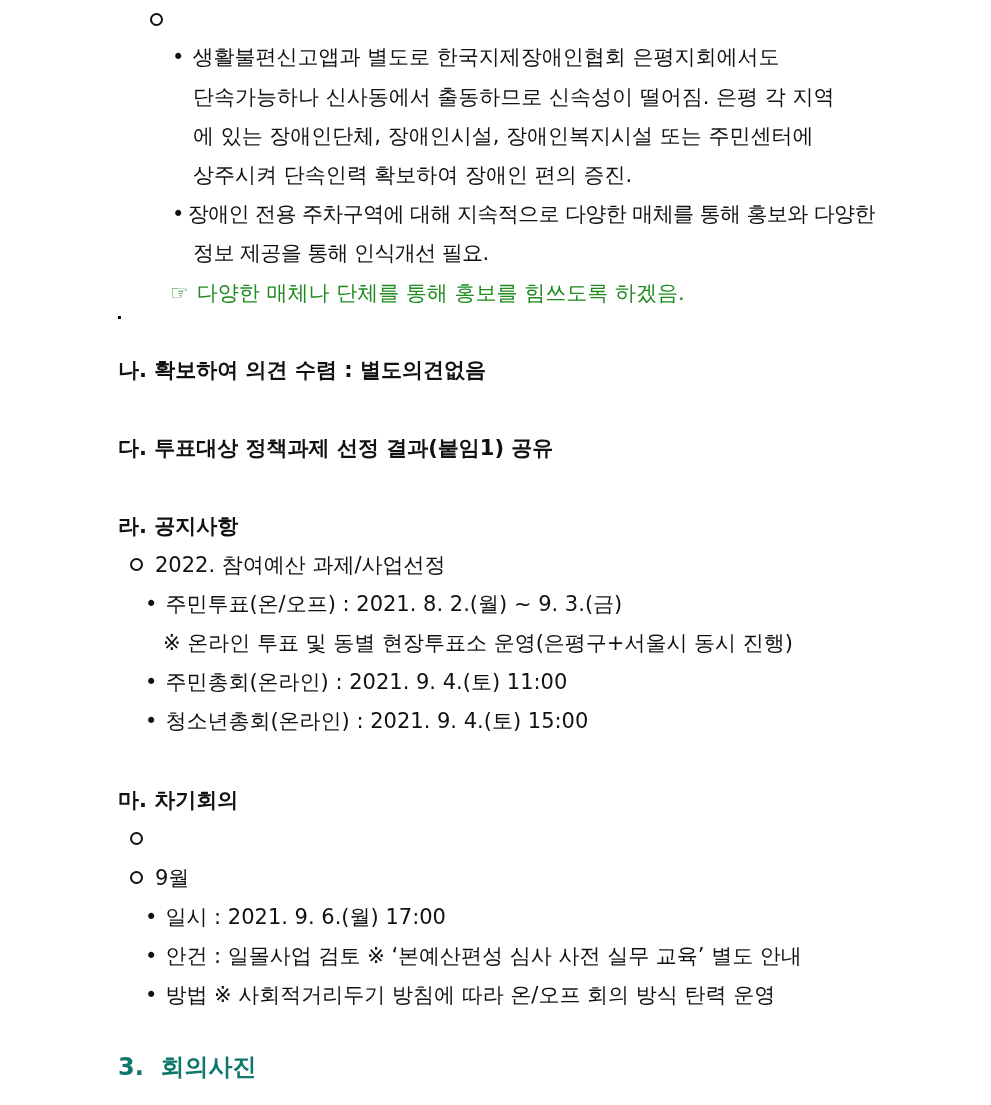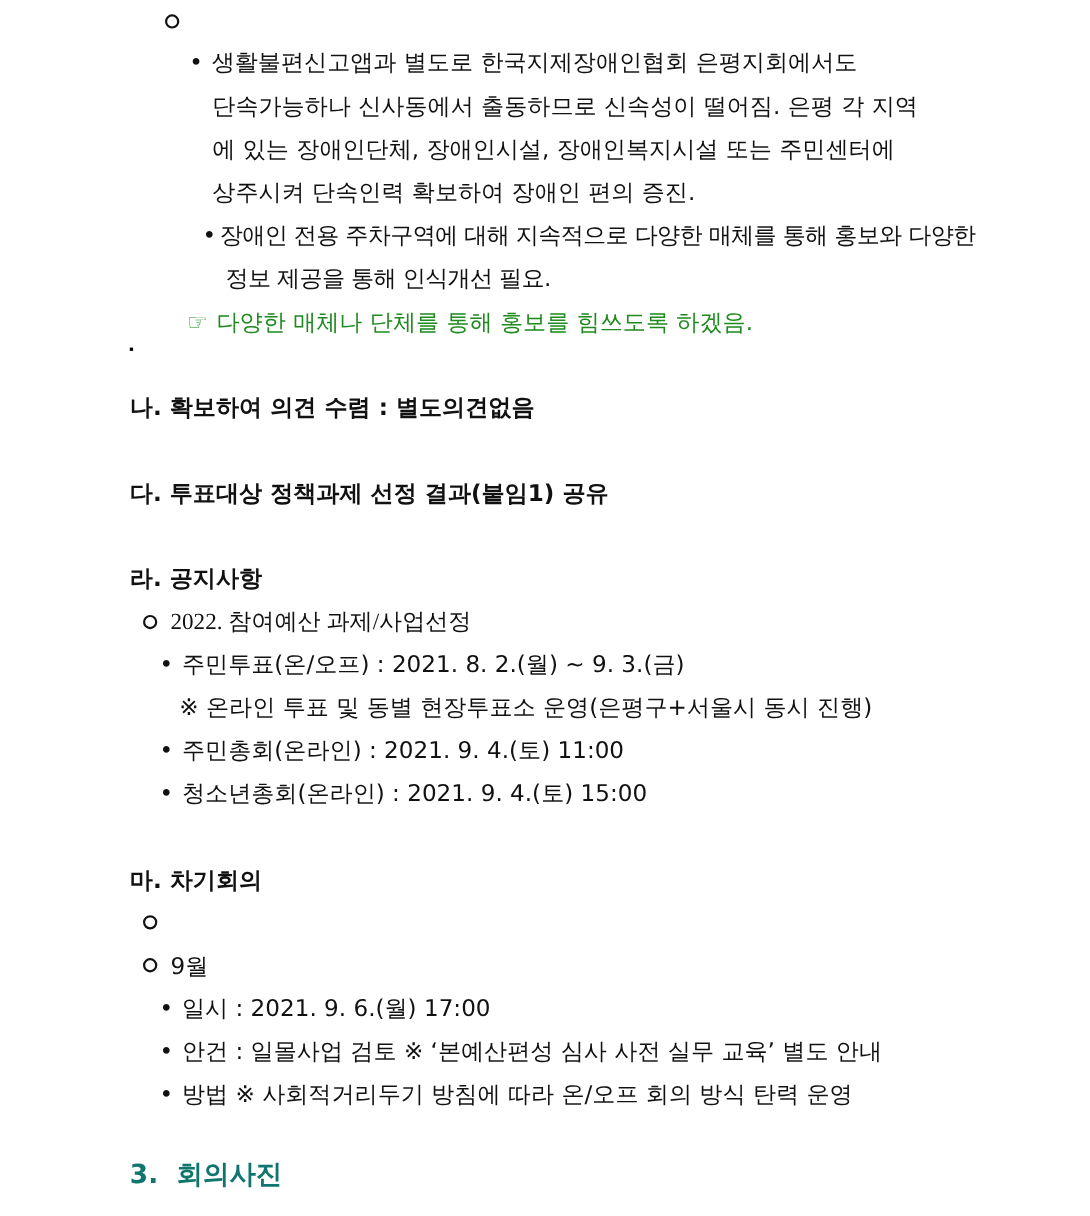--- a/index.html
+++ b/index.html
@@ -48,21 +48,21 @@
       box-sizing: border-box;
     }
     .dot {
       position: absolute;
       width: 3px;
       height: 3px;
       background: #000;
       left: 118px;
       top: 316px;
     }
-    .tight { letter-spacing: -0.6px; margin-left: 12px; }
+    .tight { letter-spacing: -0.6px; }
   </style>
 </head>
 <body>
 
 <div class="line heading" style="left:150px; top:6px;">
   <span class="circle-marker"></span>
 </div>
 
 <div class="line" style="left:172px; top:43px;">
   <span class="marker">•</span><span>생활불편신고앱과 별도로 한국지제장애인협회 은평지회에서도</span>
@@ -81,21 +81,21 @@
 </div>
 
 <div class="dot"></div>
 
 <div class="line heading" style="left:118px; top:356px;">나. 확보하여 의견 수렴 : 별도의견없음</div>
 
 <div class="line heading" style="left:118px; top:434px;">다. 투표대상 정책과제 선정 결과(붙임1) 공유</div>
 
 <div class="line heading" style="left:118px; top:512px;">라. 공지사항</div>
 
-<div class="line" style="left:130px; top:551px;font-family:Liberation Serif, serif;">
+<div class="line" style="left:130px; top:551px;">
   <span class="circle-marker"></span><span>2022. 참여예산 과제/사업선정</span>
 </div>
 
 <div class="line" style="left:145px; top:590px;">
   <span class="marker">•</span><span>주민투표(온/오프) : 2021. 8. 2.(월) ~ 9. 3.(금)</span>
 </div>
 <div class="line" style="left:163px; top:629px;">※ 온라인 투표 및 동별 현장투표소 운영(은평구+서울시 동시 진행)</div>
 <div class="line" style="left:145px; top:668px;">
   <span class="marker">•</span><span>주민총회(온라인) : 2021. 9. 4.(토) 11:00</span>
 </div>

